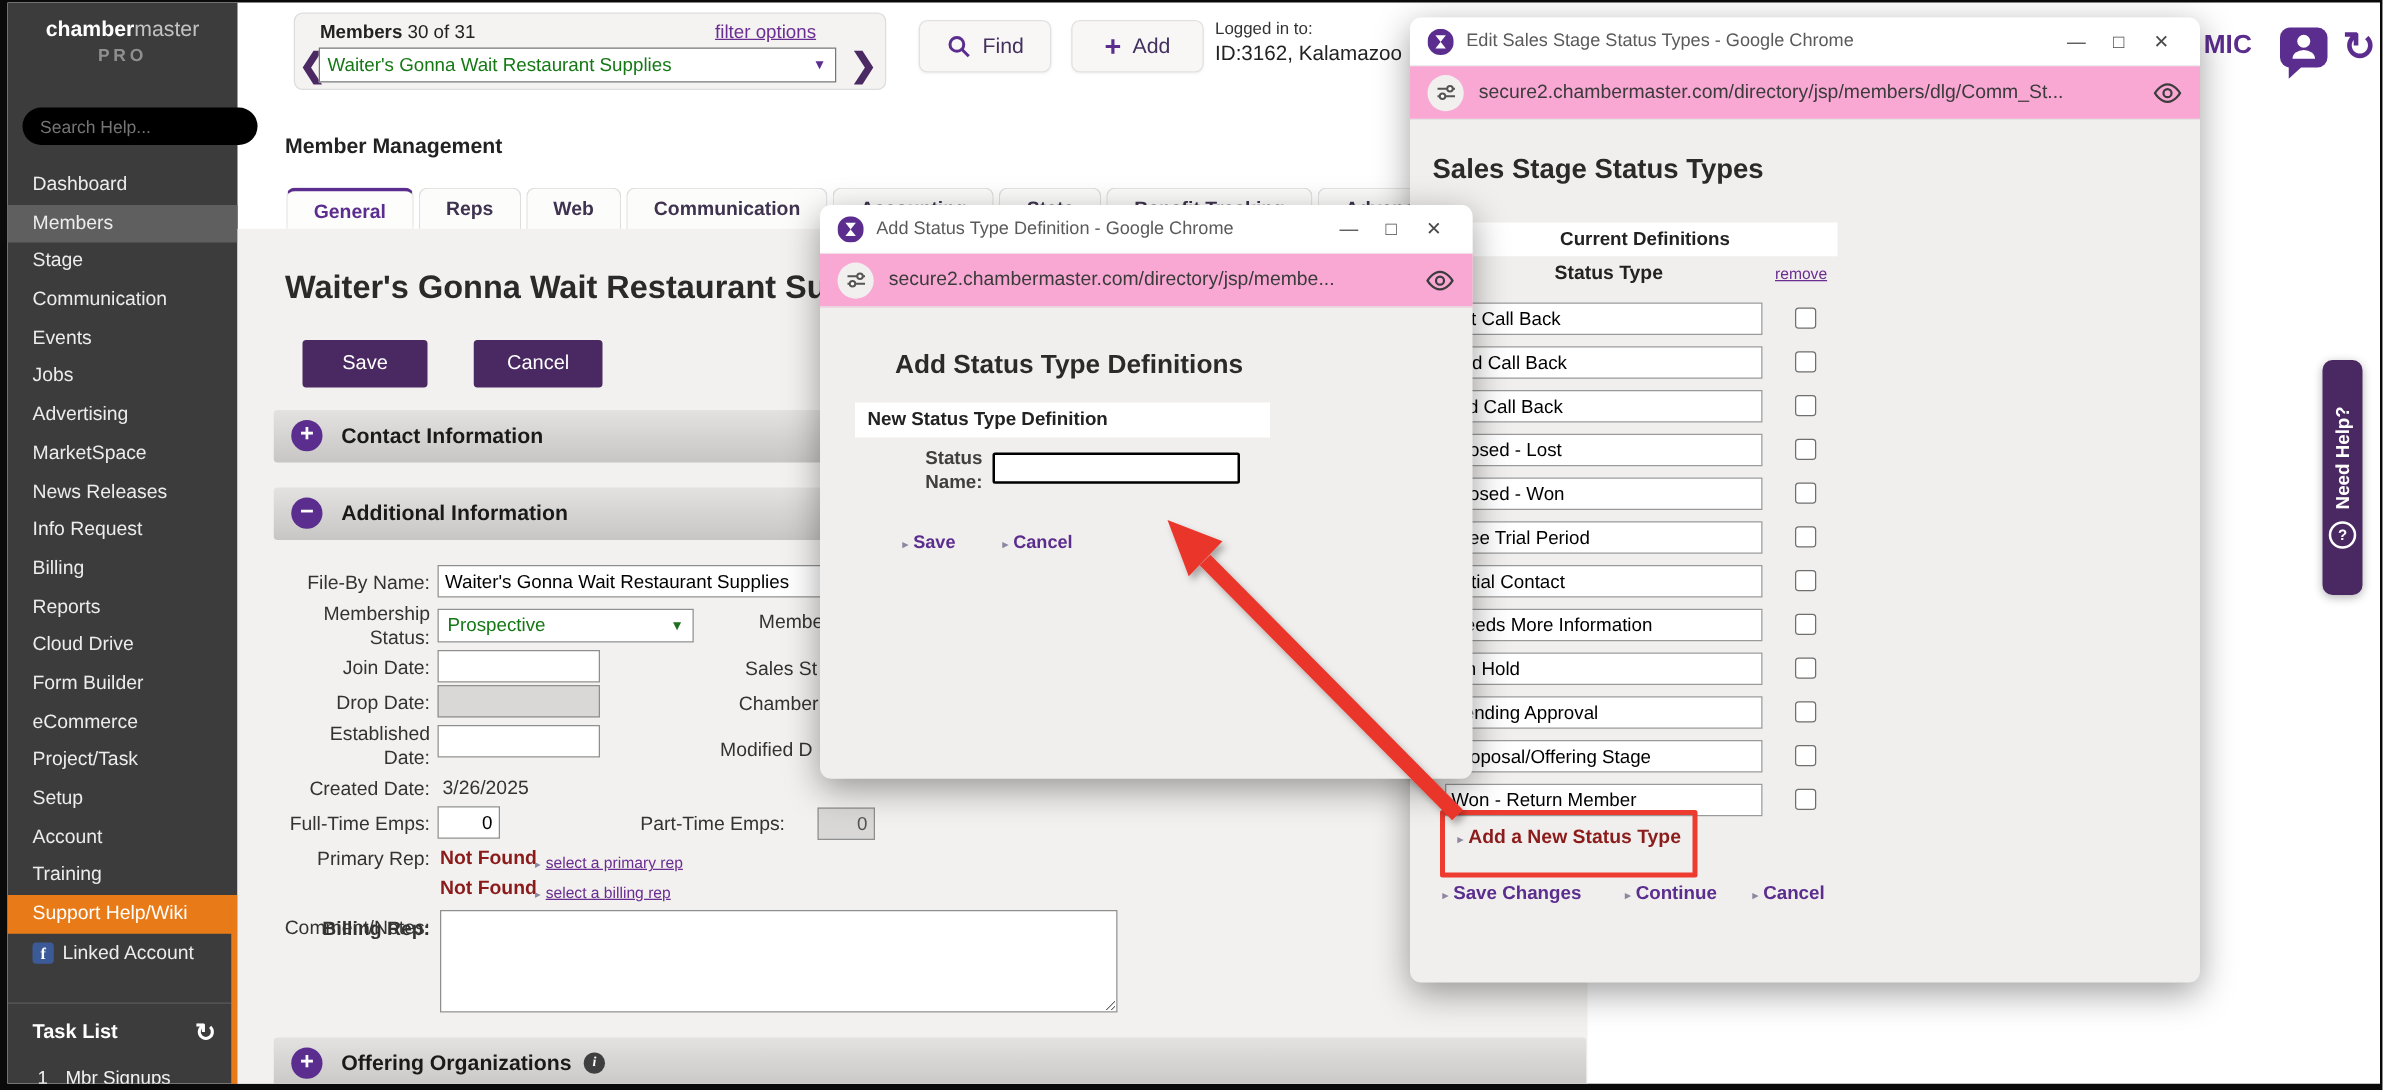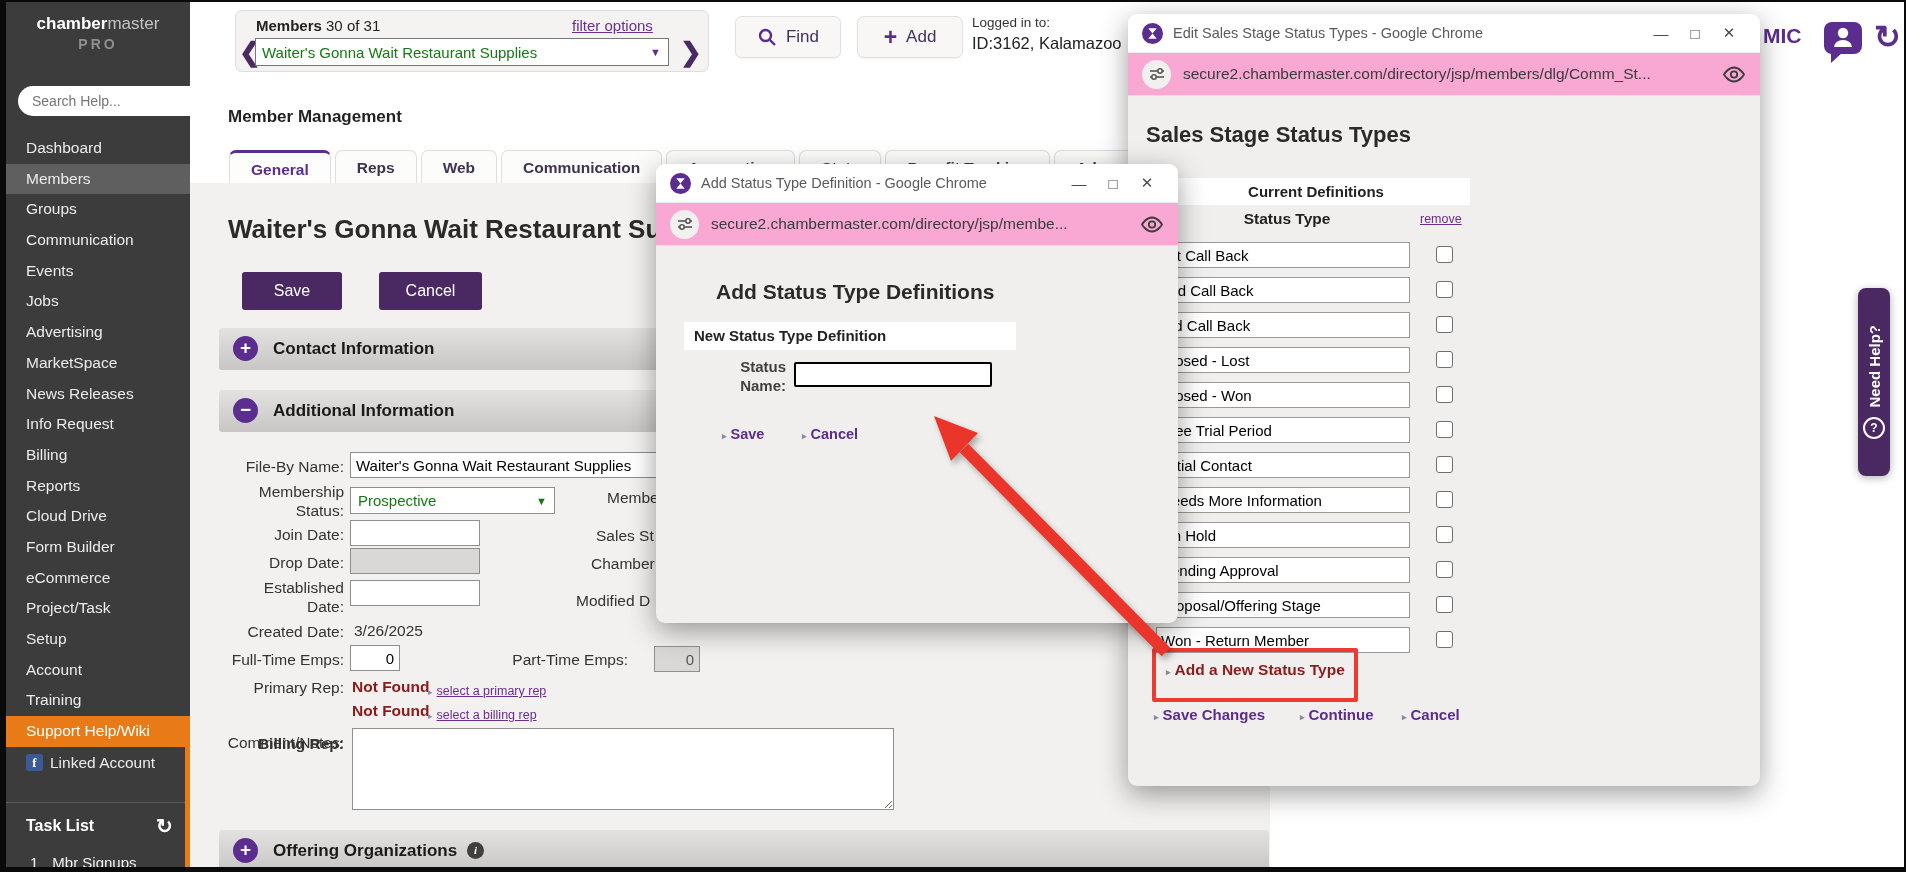--- a/index.html
+++ b/index.html
@@ -4,21 +4,21 @@
 <style>
   html,body{margin:0;padding:0;background:#888;}
   #screen{position:relative;width:1906px;height:872px;background:#fff;box-sizing:border-box;
     border-top:2px solid #0a0a0a;border-right:2px solid #0a0a0a;border-bottom:5px solid #0a0a0a;border-left:6px solid #0a0a0a;
     font-family:"Liberation Sans",sans-serif;overflow:hidden;}
   
   .sidebar{position:absolute;left:0;top:0;width:184px;height:100%;background:#3c3c3c;}
   .logo{position:absolute;top:12px;left:0;width:184px;text-align:center;color:#fff;font-size:17px;}
   .logo .b{font-weight:bold;} .logo .l{color:#c3c3c3;}
   .logo-sub{position:absolute;top:34px;left:0;width:184px;text-align:center;color:#8f8f8f;font-weight:bold;font-size:14px;letter-spacing:3px;}
-  .search-help{position:absolute;top:84px;left:12px;width:160px;height:30px;border-radius:16px;border:none;background:#ffffff;color:#8a8a8a;font-size:14px;padding:0 14px;font-family:"Liberation Sans",sans-serif;}
+  .search-help{position:absolute;top:84px;left:12px;width:160px;height:30px;border-radius:16px;border:none;background:#000000;color:#8a8a8a;font-size:14px;padding:0 14px;font-family:"Liberation Sans",sans-serif;}
   .nav{position:absolute;top:131px;left:0;width:184px;}
   .nav-item{height:30.7px;line-height:30.7px;padding-left:20px;color:#ececec;font-size:15.5px;cursor:pointer;white-space:nowrap;}
   .nav-item.active{background:#5f5f5f;}
   .nav-item.support{background:#e87b17;color:#fff;}
   .linked{height:31px;line-height:31px;padding-left:20px;color:#ececec;font-size:15.5px;display:flex;align-items:center;gap:7px;}
   .fb{display:inline-block;width:17px;height:17px;background:#3d5a98;border-radius:3px;color:#fff;font-weight:bold;font-size:13px;text-align:center;line-height:17px;font-family:"Liberation Serif",serif;}
   .side-div{position:absolute;top:800px;left:0;width:184px;border-top:1px solid #5a5a5a;}
   .task-list{position:absolute;top:815px;left:20px;color:#fff;font-size:16px;font-weight:bold;}
   .task-refresh{position:absolute;top:812px;left:150px;color:#fff;font-size:20px;font-weight:bold;}
   .task-item{position:absolute;top:852px;left:24px;color:#f2f2f2;font-size:15px;}
@@ -102,21 +102,21 @@
 
 <div id="screen">
 
   <div class="sidebar">
     <div class="logo"><span class="b">chamber</span><span class="l">master</span></div>
     <div class="logo-sub">PRO</div>
     <input class="search-help" placeholder="Search Help..." style="">
     <div class="nav">
       <div class="nav-item">Dashboard</div>
       <div class="nav-item active">Members</div>
-      <div class="nav-item">Groups</div>
+      <div class="nav-item">Stage</div>
       <div class="nav-item">Communication</div>
       <div class="nav-item">Events</div>
       <div class="nav-item">Jobs</div>
       <div class="nav-item">Advertising</div>
       <div class="nav-item">MarketSpace</div>
       <div class="nav-item">News Releases</div>
       <div class="nav-item">Info Request</div>
       <div class="nav-item">Billing</div>
       <div class="nav-item">Reports</div>
       <div class="nav-item">Cloud Drive</div>

